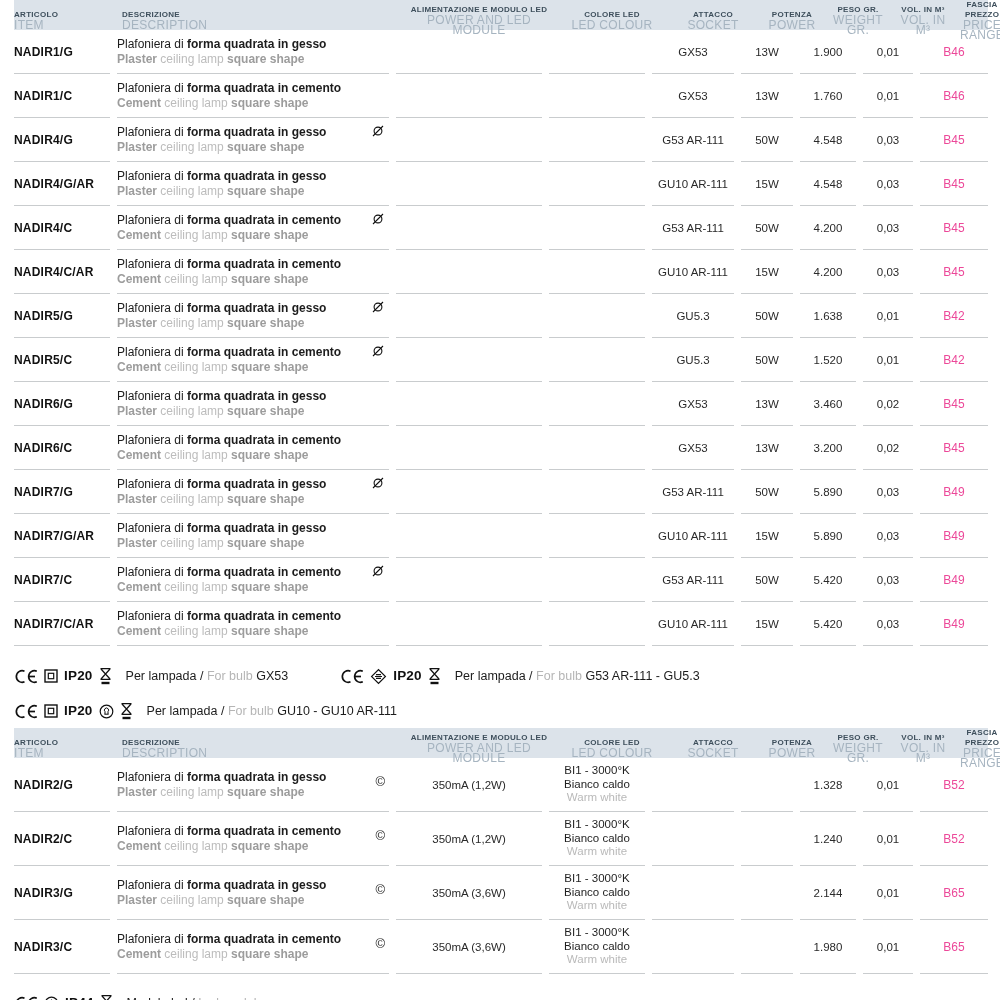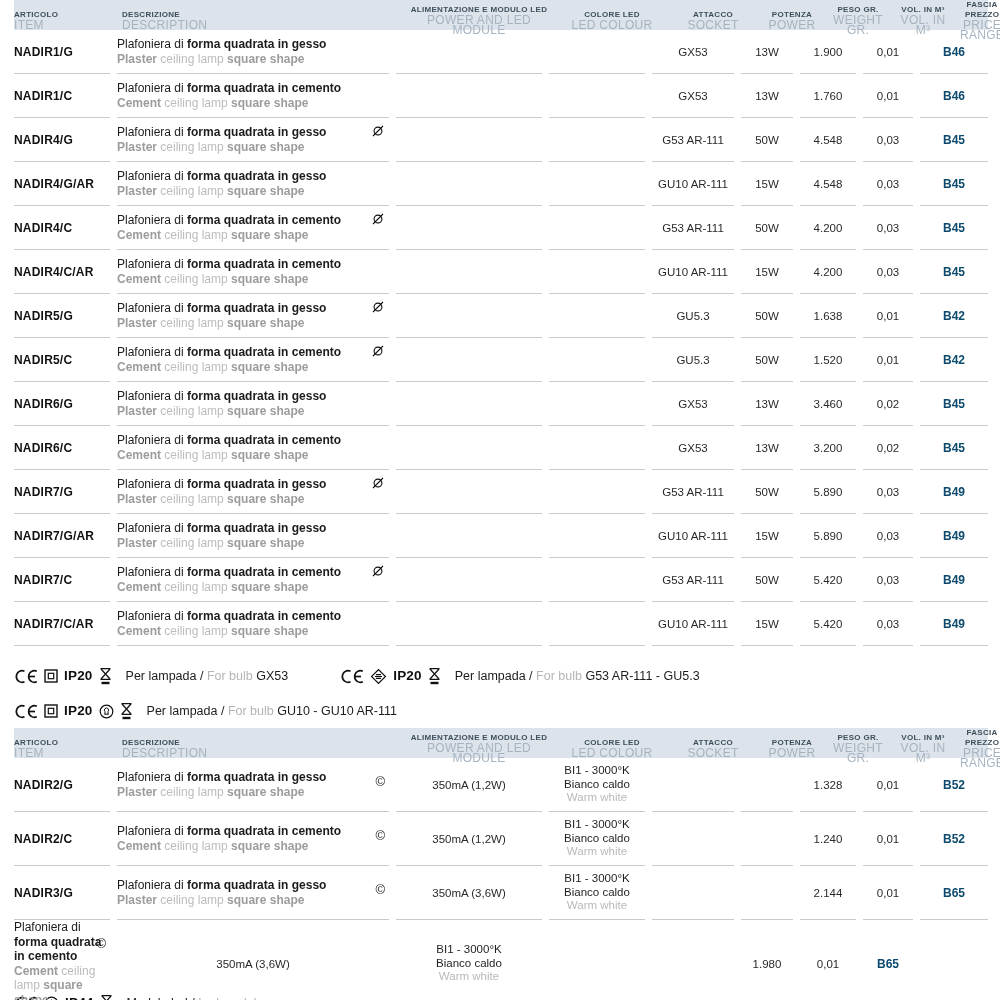--- a/index.html
+++ b/index.html
@@ -43,21 +43,21 @@
   .cell.desc{
     position:relative;flex-direction:column;align-items:flex-start;justify-content:center;
     text-align:left;line-height:14.5px;font-size:12px;
   }
   .d1{color:#1c1c1c;}
   .d1 b{font-weight:bold;}
   .d2{color:#bcbcbc;}
   .d2 b{color:#9c9c9c;font-weight:bold;}
   .cell.colore{flex-direction:column;line-height:13.5px;font-size:11.5px;color:#1f1f1f;}
   .cell.colore .lgray{color:#b9b9b9;}
-  .cell.fascia{font-weight:bold;color:#0c4a6e;font-size:12px;}
+  .cell.fascia{font-weight:normal;color:#ec4899;font-size:12px;}
   .row-icon{position:absolute;right:4px;top:6px;}
   .rows.tall .row-icon{top:17px;}
 
   
   .cert-row{margin:8px 12px 0 14px;display:flex;align-items:center;}
   .cert-row1{margin-top:18px;height:24px;}
   .cert-row2{margin-top:6px;height:34px;justify-content:space-between;align-items:flex-end;}
   .cert-row2 .cert-group{align-self:center;}
   .footer-row{margin-top:17px;height:24px;}
   .cert-group{display:flex;align-items:center;gap:6px;}
@@ -527,20 +527,21 @@
             <div class="">Bianco caldo</div>
             <div class="lgray">Warm white</div>
           </div>
           <div class="cell"></div>
           <div class="cell"></div>
           <div class="cell">2.144</div>
           <div class="cell">0,01</div>
           <div class="cell fascia">B65</div>
         </div>
         <div class="row">
+          <div class="cell article">NADIR3/C</div>
           <div class="cell desc">
             <div class="d1"><span>Plafoniera di </span><b>forma quadrata in cemento</b></div>
             <div class="d2"><b>Cement</b><span> ceiling lamp </span><b>square shape</b></div>
             <span class="cicon row-icon">
               <span class="copyright-glyph">©</span>
             </span>
           </div>
           <div class="cell">350mA (3,6W)</div>
           <div class="cell colore">
             <div class="">BI1 - 3000°K</div>

